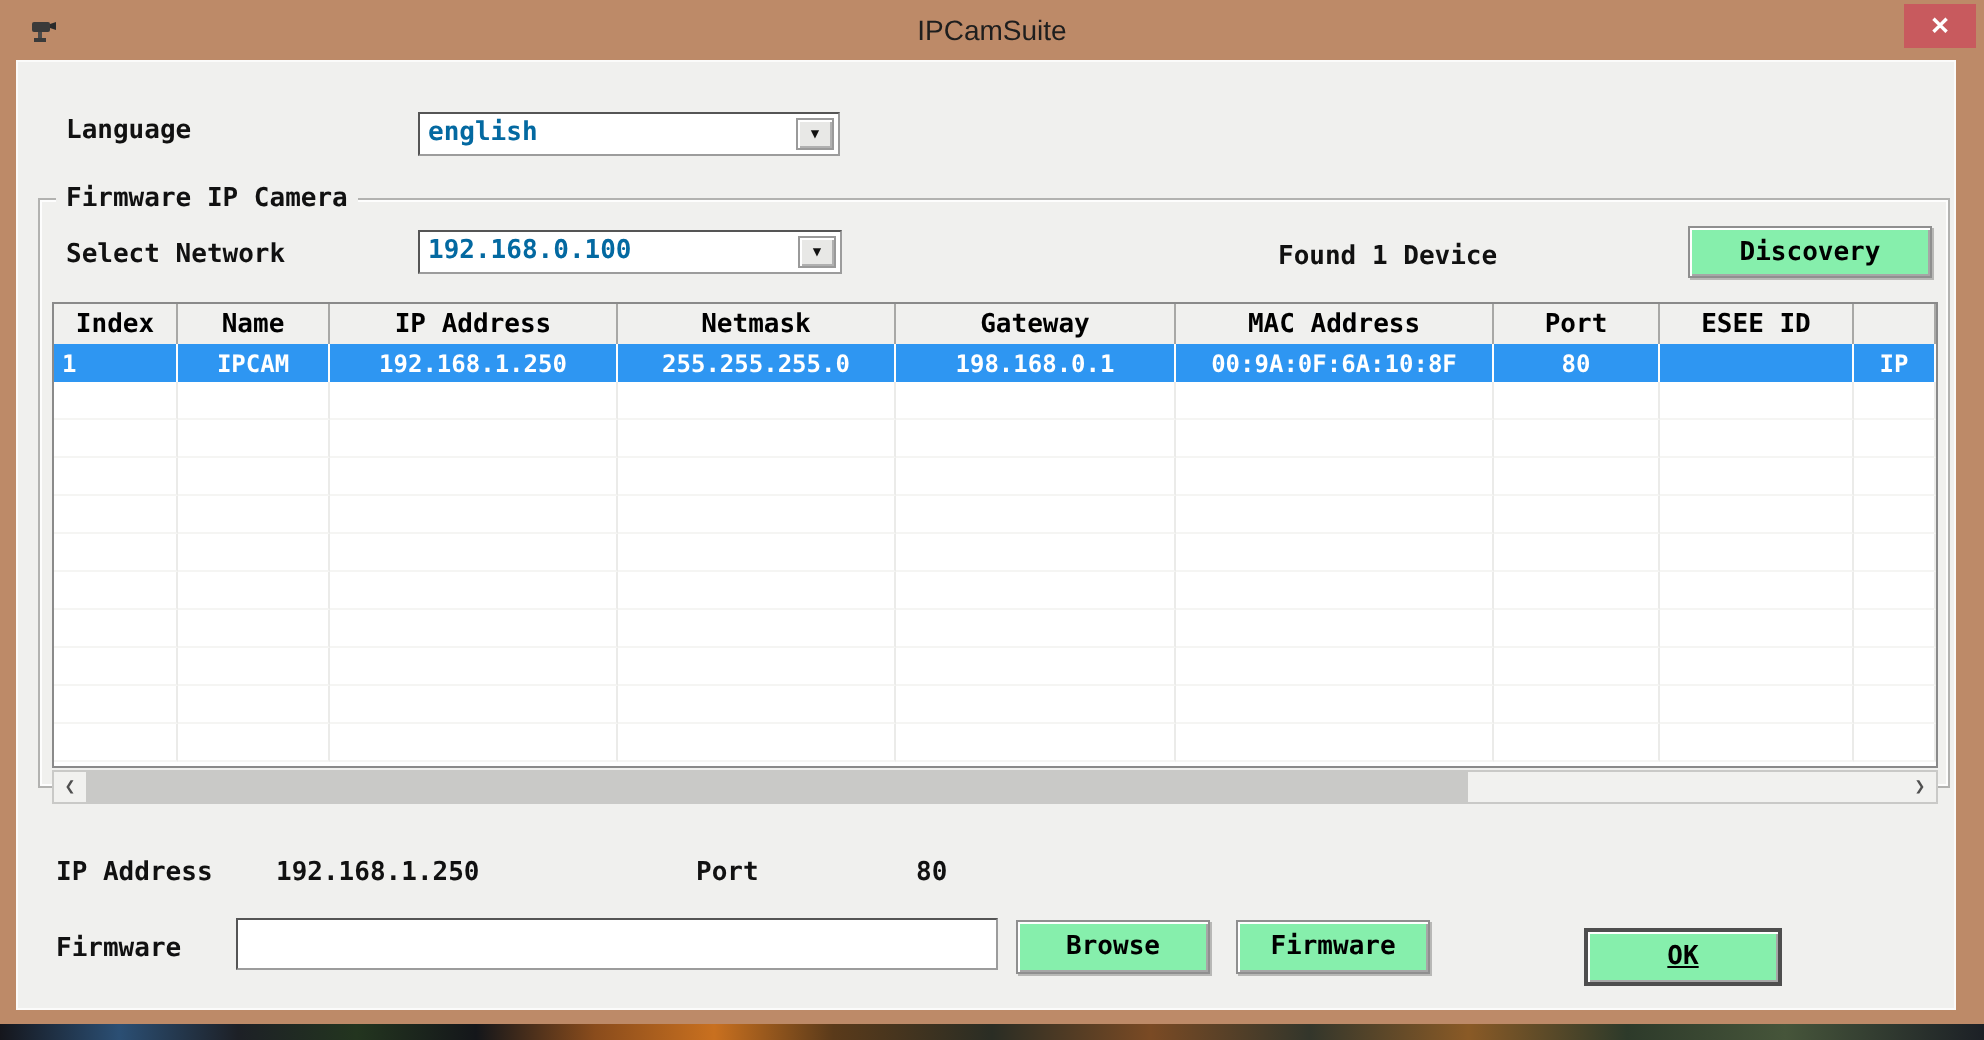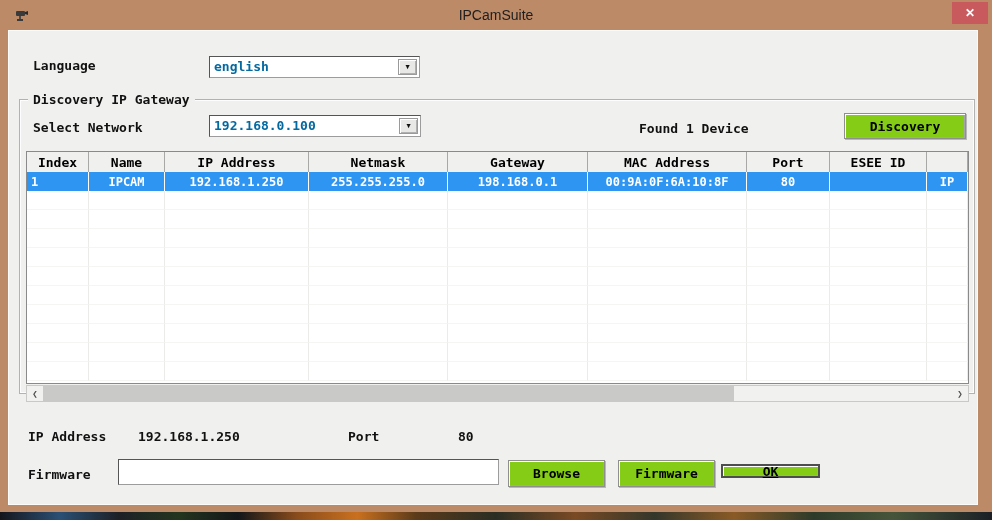--- a/index.html
+++ b/index.html
@@ -28,21 +28,21 @@
     border:1px solid;border-color:#555 #9c9c9c #9c9c9c #555;}
   .combo .combo-text{position:absolute;left:4px;top:2px;font-size:13px;font-weight:bold;color:#0369a1;}
   .combo .drop-btn{position:absolute;right:2px;top:2px;bottom:2px;width:17px;background:#e8e8e6;
     border:1px solid #9a9a9a;box-shadow:inset 1px 1px 0 #fff,inset -1px -1px 0 #b0b0b0;
     display:flex;align-items:center;justify-content:center;font-size:7px;color:#111;cursor:pointer;}
   
   .groupbox{position:absolute;border:1px solid #b2b2b0;box-shadow:1px 1px 0 #fdfdfd inset, -1px -1px 0 #fdfdfd inset;}
   .group-label{position:absolute;top:-8px;left:8px;background:#f0f0ee;padding:0 5px;
     font-size:13px;font-weight:bold;color:#111;white-space:nowrap;}
   
-  .btn{position:absolute;background:#84cc16;border:1px solid #8f8f8f;box-sizing:border-box;
+  .btn{position:absolute;background:#86efac;border:1px solid #8f8f8f;box-sizing:border-box;
     box-shadow:inset 1px 1px 0 #ffffff,inset -1px -1px 0 #a6a6a6,1px 1px 0 #b8b8b6;
     font-family:"DejaVu Sans Mono",monospace;font-size:13px;font-weight:bold;color:#000;
     display:flex;align-items:center;justify-content:center;cursor:pointer;}
   .btn.default{border:2px solid #4e4e4e;box-shadow:inset 1px 1px 0 #ffffff,inset -1px -1px 0 #a6a6a6;}
   
   .table{position:absolute;left:17px;top:120px;width:943px;height:233px;background:#fff;
     border:1px solid #8a8a8a;box-sizing:border-box;display:flex;flex-direction:column;overflow:hidden;}
   .thead{display:flex;height:20px;background:#f0f0ee;flex:none;}
   .th{box-sizing:border-box;border-right:1px solid #a8a8a6;height:100%;
     display:flex;align-items:center;justify-content:center;
@@ -89,21 +89,21 @@
 
     <div class="content">
 
       <span class="lbl" style="left:24px;top:27px;text-align:right;">Language</span>
       <div class="combo" style="left:200px;top:25px;width:211px;height:22px;">
         <span class="combo-text">english</span>
         <span class="drop-btn">▼</span>
       </div>
 
       <div class="groupbox" style="left:10px;top:68px;width:954px;height:293px;">
-        <span class="group-label">Discovery IP Gateway</span>
+        <span class="group-label">Firmware IP Camera</span>
       </div>
 
       <span class="lbl" style="left:24px;top:89px;">Select Network</span>
       <div class="combo" style="left:200px;top:84px;width:212px;height:22px;">
         <span class="combo-text">192.168.0.100</span>
         <span class="drop-btn">▼</span>
       </div>
       <span class="lbl" style="left:630px;top:90px;">Found 1 Device</span>
       <div class="btn" style="left:835px;top:82px;width:122px;height:26px;">Discovery</div>
 
@@ -257,17 +257,17 @@
       <span class="lbl" style="left:19px;top:398px;">IP Address</span>
       <span class="value-text" style="left:129px;top:398px;">192.168.1.250</span>
       <span class="lbl" style="left:339px;top:398px;">Port</span>
       <span class="value-text" style="left:449px;top:398px;">80</span>
 
       <span class="lbl" style="left:19px;top:436px;">Firmware</span>
       <input class="text-input" style="left: 109px; top: 428px; width: 381px; height: 26px;" value="">
       <div class="btn" style="left:499px;top:429px;width:97px;height:27px;">Browse</div>
       <div class="btn" style="left:609px;top:429px;width:97px;height:27px;">Firmware</div>
 
-      <div class="btn default" style="left:712px;top:433px;width:99px;height:14px;text-decoration:underline;">OK</div>
+      <div class="btn default" style="left:783px;top:433px;width:99px;height:29px;text-decoration:underline;">OK</div>
 
     </div>
   </div>
 </div>
 
 </body></html>

